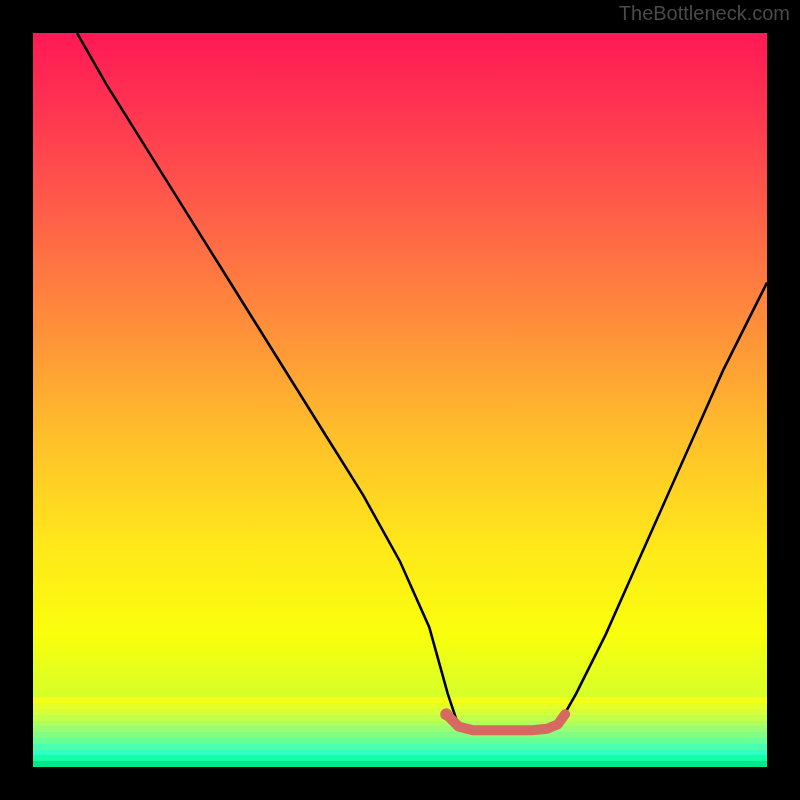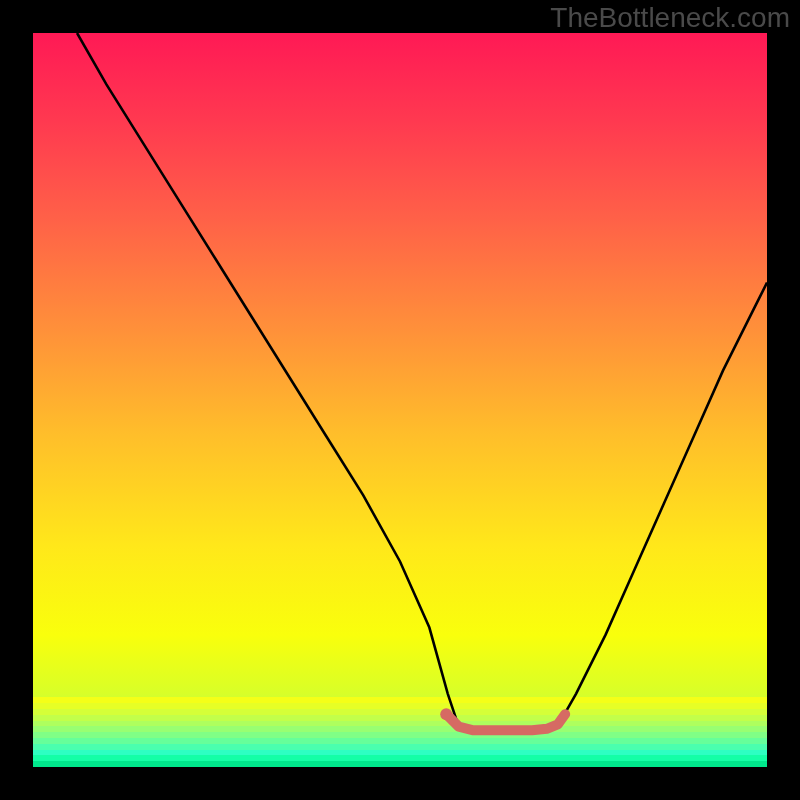--- a/index.html
+++ b/index.html
@@ -9,21 +9,21 @@
     background: #000;
     position: relative;
     overflow: hidden;
     font-family: Arial, sans-serif;
   }
   .watermark {
     position: absolute;
     top: 2px;
     right: 10px;
     color: #4a4a4a;
-    font-size: 28px;
+    font-size: 20px;
     font-weight: 500;
     z-index: 10;
   }
   .plot-area {
     position: absolute;
     left: 33px;
     top: 33px;
     width: 734px;
     height: 734px;
     overflow: hidden;

